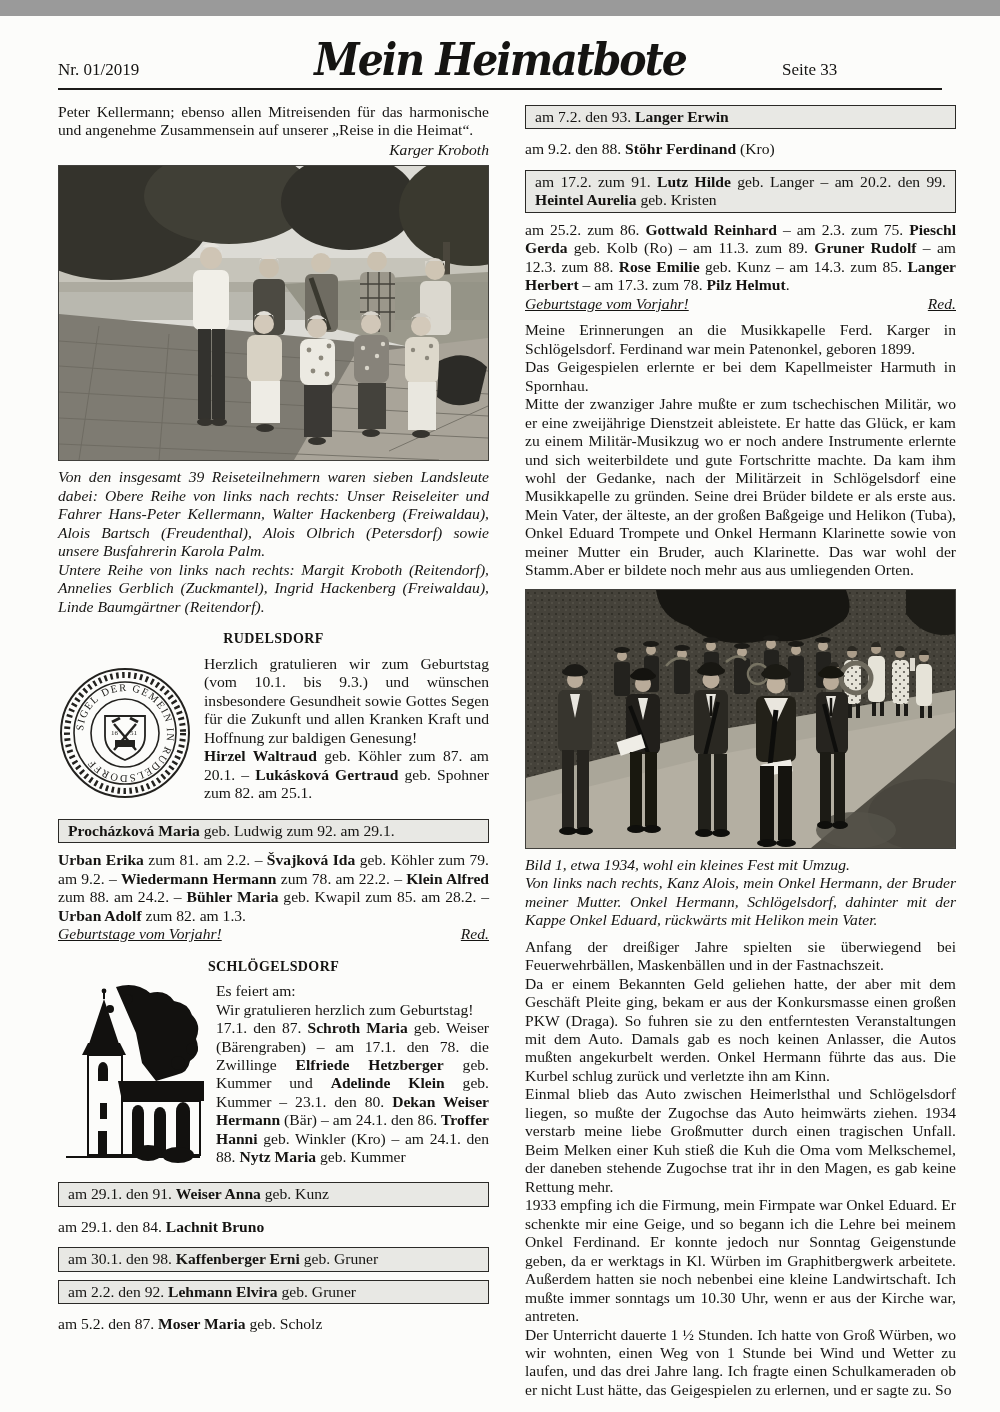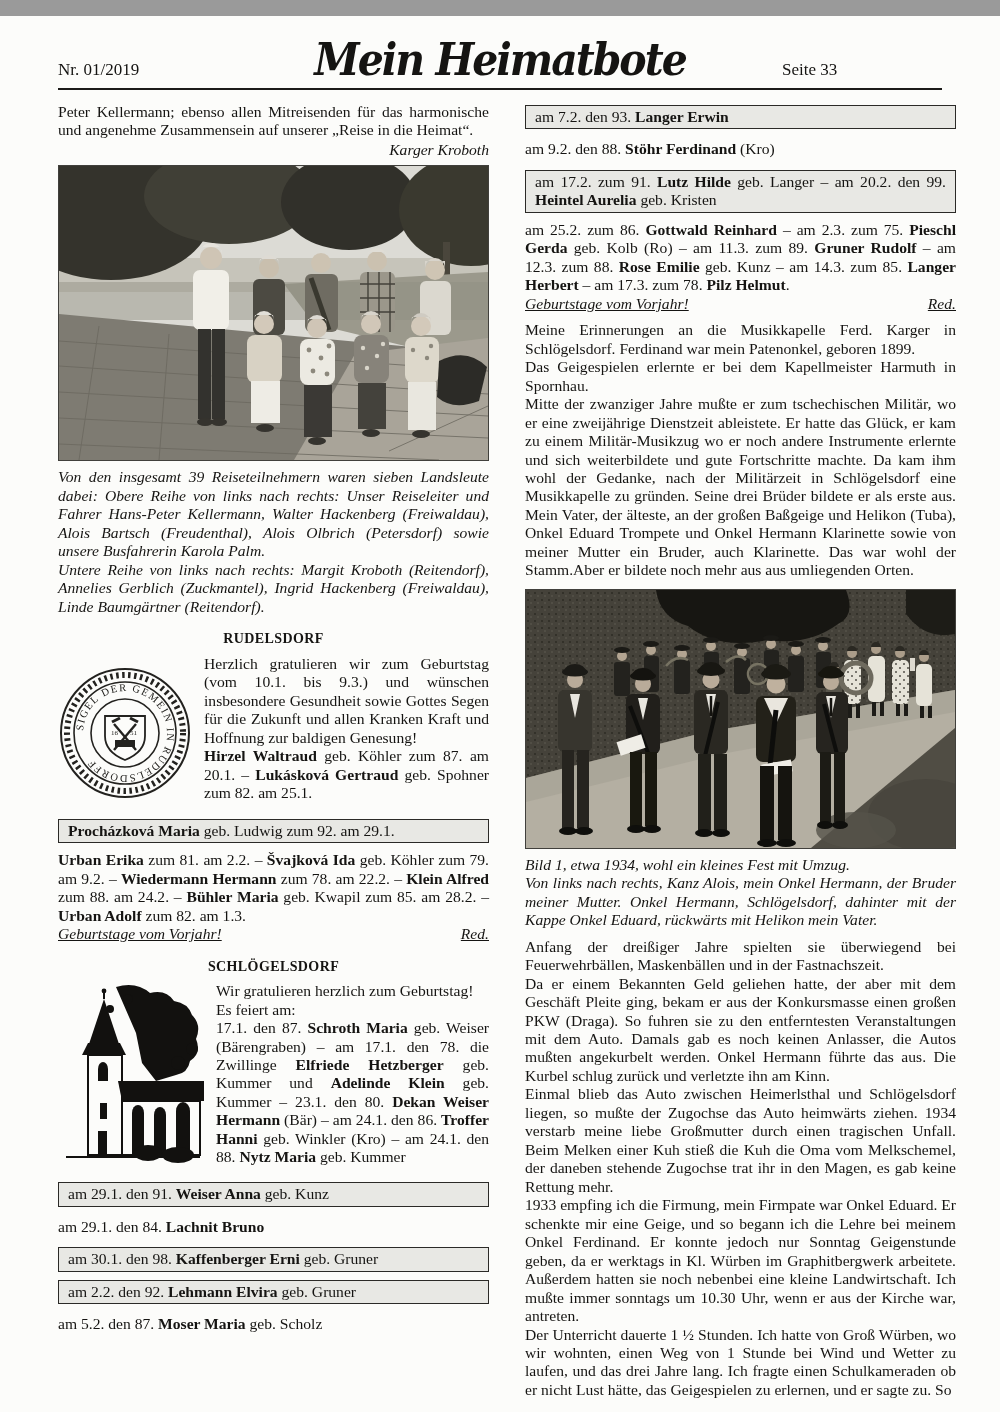--- a/index.html
+++ b/index.html
@@ -219,22 +219,22 @@
             <g fill="#12110f">
               <path d="M74,128 a6,8 0 0 1 12,0 v42 h-12 z"></path>
               <path d="M96,130 a6,8 0 0 1 12,0 v40 h-12 z"></path>
               <path d="M118,126 a7,9 0 0 1 14,0 v44 h-14 z"></path>
               <ellipse cx="90" cy="168" rx="14" ry="8"></ellipse>
                 <ellipse cx="120" cy="170" rx="16" ry="8"></ellipse>
             </g>
             <line x1="8" y1="172" x2="142" y2="172" stroke="#12110f" stroke-width="2"></line>
           </svg>
         </span>
+        <p>Es feiert am:</p>
         <p>Wir gratulieren herzlich zum Geburtstag!</p>
-        <p>Es feiert am:</p>
         <p>17.1. den 87. <b>Schroth Maria</b> geb. Weiser (Bärengraben) – am 17.1. den 78. die Zwillinge <b>Elfriede Hetzberger</b> geb. Kummer und <b>Adelinde Klein</b> geb. Kummer – 23.1. den 80. <b>Dekan Weiser Hermann</b> (Bär) – am 24.1. den 86. <b>Troffer Hanni</b> geb. Winkler (Kro) – am 24.1. den 88. <b>Nytz Maria</b> geb. Kummer</p>
         <div class="clear"></div>
       </div>
 
       <div>
         <div class="rowbox">am 29.1. den 91. <b>Weiser Anna</b> geb. Kunz</div>
         <div class="rowplain">am 29.1. den 84. <b>Lachnit Bruno</b></div>
         <div class="rowbox">am 30.1. den 98. <b>Kaffenberger Erni</b> geb. Gruner</div>
         <div class="rowbox">am 2.2. den 92. <b>Lehmann Elvira</b> geb. Gruner</div>
         <div class="rowplain">am 5.2. den 87. <b>Moser Maria</b> geb. Scholz</div>

